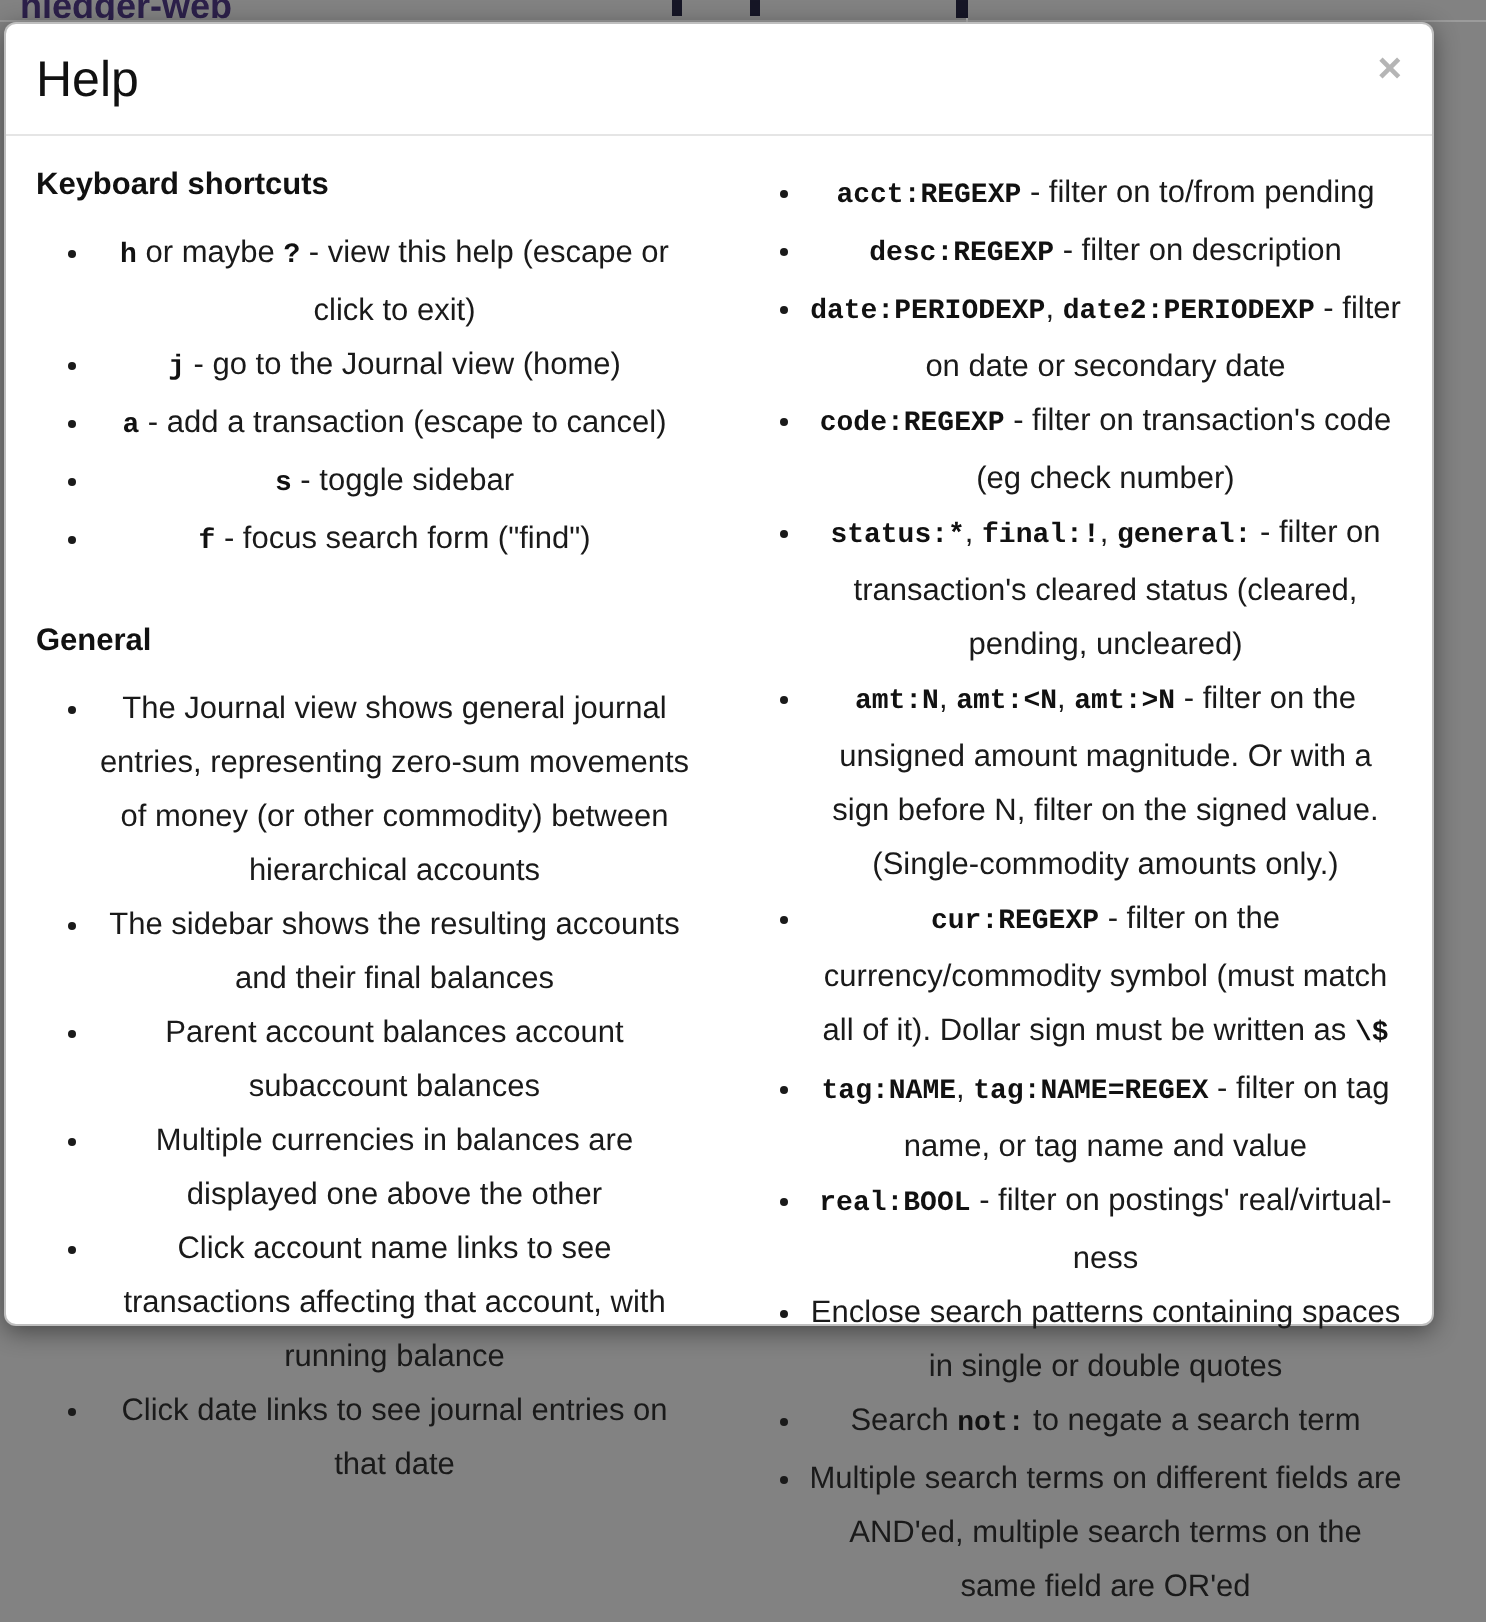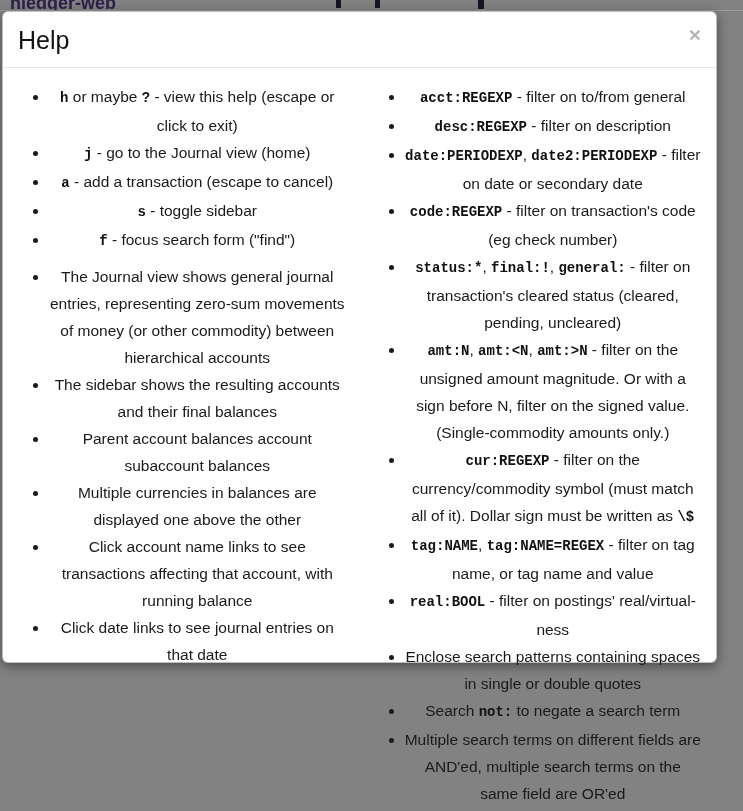--- a/index.html
+++ b/index.html
@@ -116,39 +116,41 @@
   <div class="bg-frag f3"></div>
 </div>
 
 <div class="modal">
   <div class="modal-header">
     <h2 class="modal-title">Help</h2>
     <button class="close-btn">×</button>
   </div>
   <div class="modal-body">
     <div class="col col-left">
+      <h4 class="section-heading">Keyboard shortcuts</h4>
       <ul class="help-list">
           <li><code>h</code><span> or maybe </span><code>?</code><span> - view this help (escape or click to exit)</span></li>
           <li><code>j</code><span> - go to the Journal view (home)</span></li>
           <li><code>a</code><span> - add a transaction (escape to cancel)</span></li>
           <li><code>s</code><span> - toggle sidebar</span></li>
           <li><code>f</code><span> - focus search form ("find")</span></li>
         </ul>
+      <h4 class="section-heading spaced">General</h4>
       <ul class="help-list">
           <li><span>The Journal view shows general journal entries, representing zero-sum movements of money (or other commodity) between hierarchical accounts</span></li>
           <li><span>The sidebar shows the resulting accounts and their final balances</span></li>
           <li><span>Parent account balances account subaccount balances</span></li>
           <li><span>Multiple currencies in balances are displayed one above the other</span></li>
           <li><span>Click account name links to see transactions affecting that account, with running balance</span></li>
           <li><span>Click date links to see journal entries on that date</span></li>
         </ul>
     </div>
     <div class="col col-right">
       <ul class="help-list">
-          <li><code>acct:REGEXP</code><span> - filter on to/from general</span></li>
+          <li><code>acct:REGEXP</code><span> - filter on to/from pending</span></li>
           <li><code>desc:REGEXP</code><span> - filter on description</span></li>
           <li><code>date:PERIODEXP</code><span>, </span><code>date2:PERIODEXP</code><span> - filter on date or secondary date</span></li>
           <li><code>code:REGEXP</code><span> - filter on transaction's code (eg check number)</span></li>
           <li><code>status:*</code><span>, </span><code>final:!</code><span>, </span><code>general:</code><span> - filter on transaction's cleared status (cleared, pending, uncleared)</span></li>
           <li><code>amt:N</code><span>, </span><code>amt:&lt;N</code><span>, </span><code>amt:&gt;N</code><span> - filter on the unsigned amount magnitude. Or with a sign before N, filter on the signed value. (Single-commodity amounts only.)</span></li>
           <li><code>cur:REGEXP</code><span> - filter on the currency/commodity symbol (must match all of it). Dollar sign must be written as </span><code>\$</code></li>
           <li><code>tag:NAME</code><span>, </span><code>tag:NAME=REGEX</code><span> - filter on tag name, or tag name and value</span></li>
           <li><code>real:BOOL</code><span> - filter on postings' real/virtual-ness</span></li>
           <li><span>Enclose search patterns containing spaces in single or double quotes</span></li>
           <li><span>Search </span><code>not:</code><span> to negate a search term</span></li>

